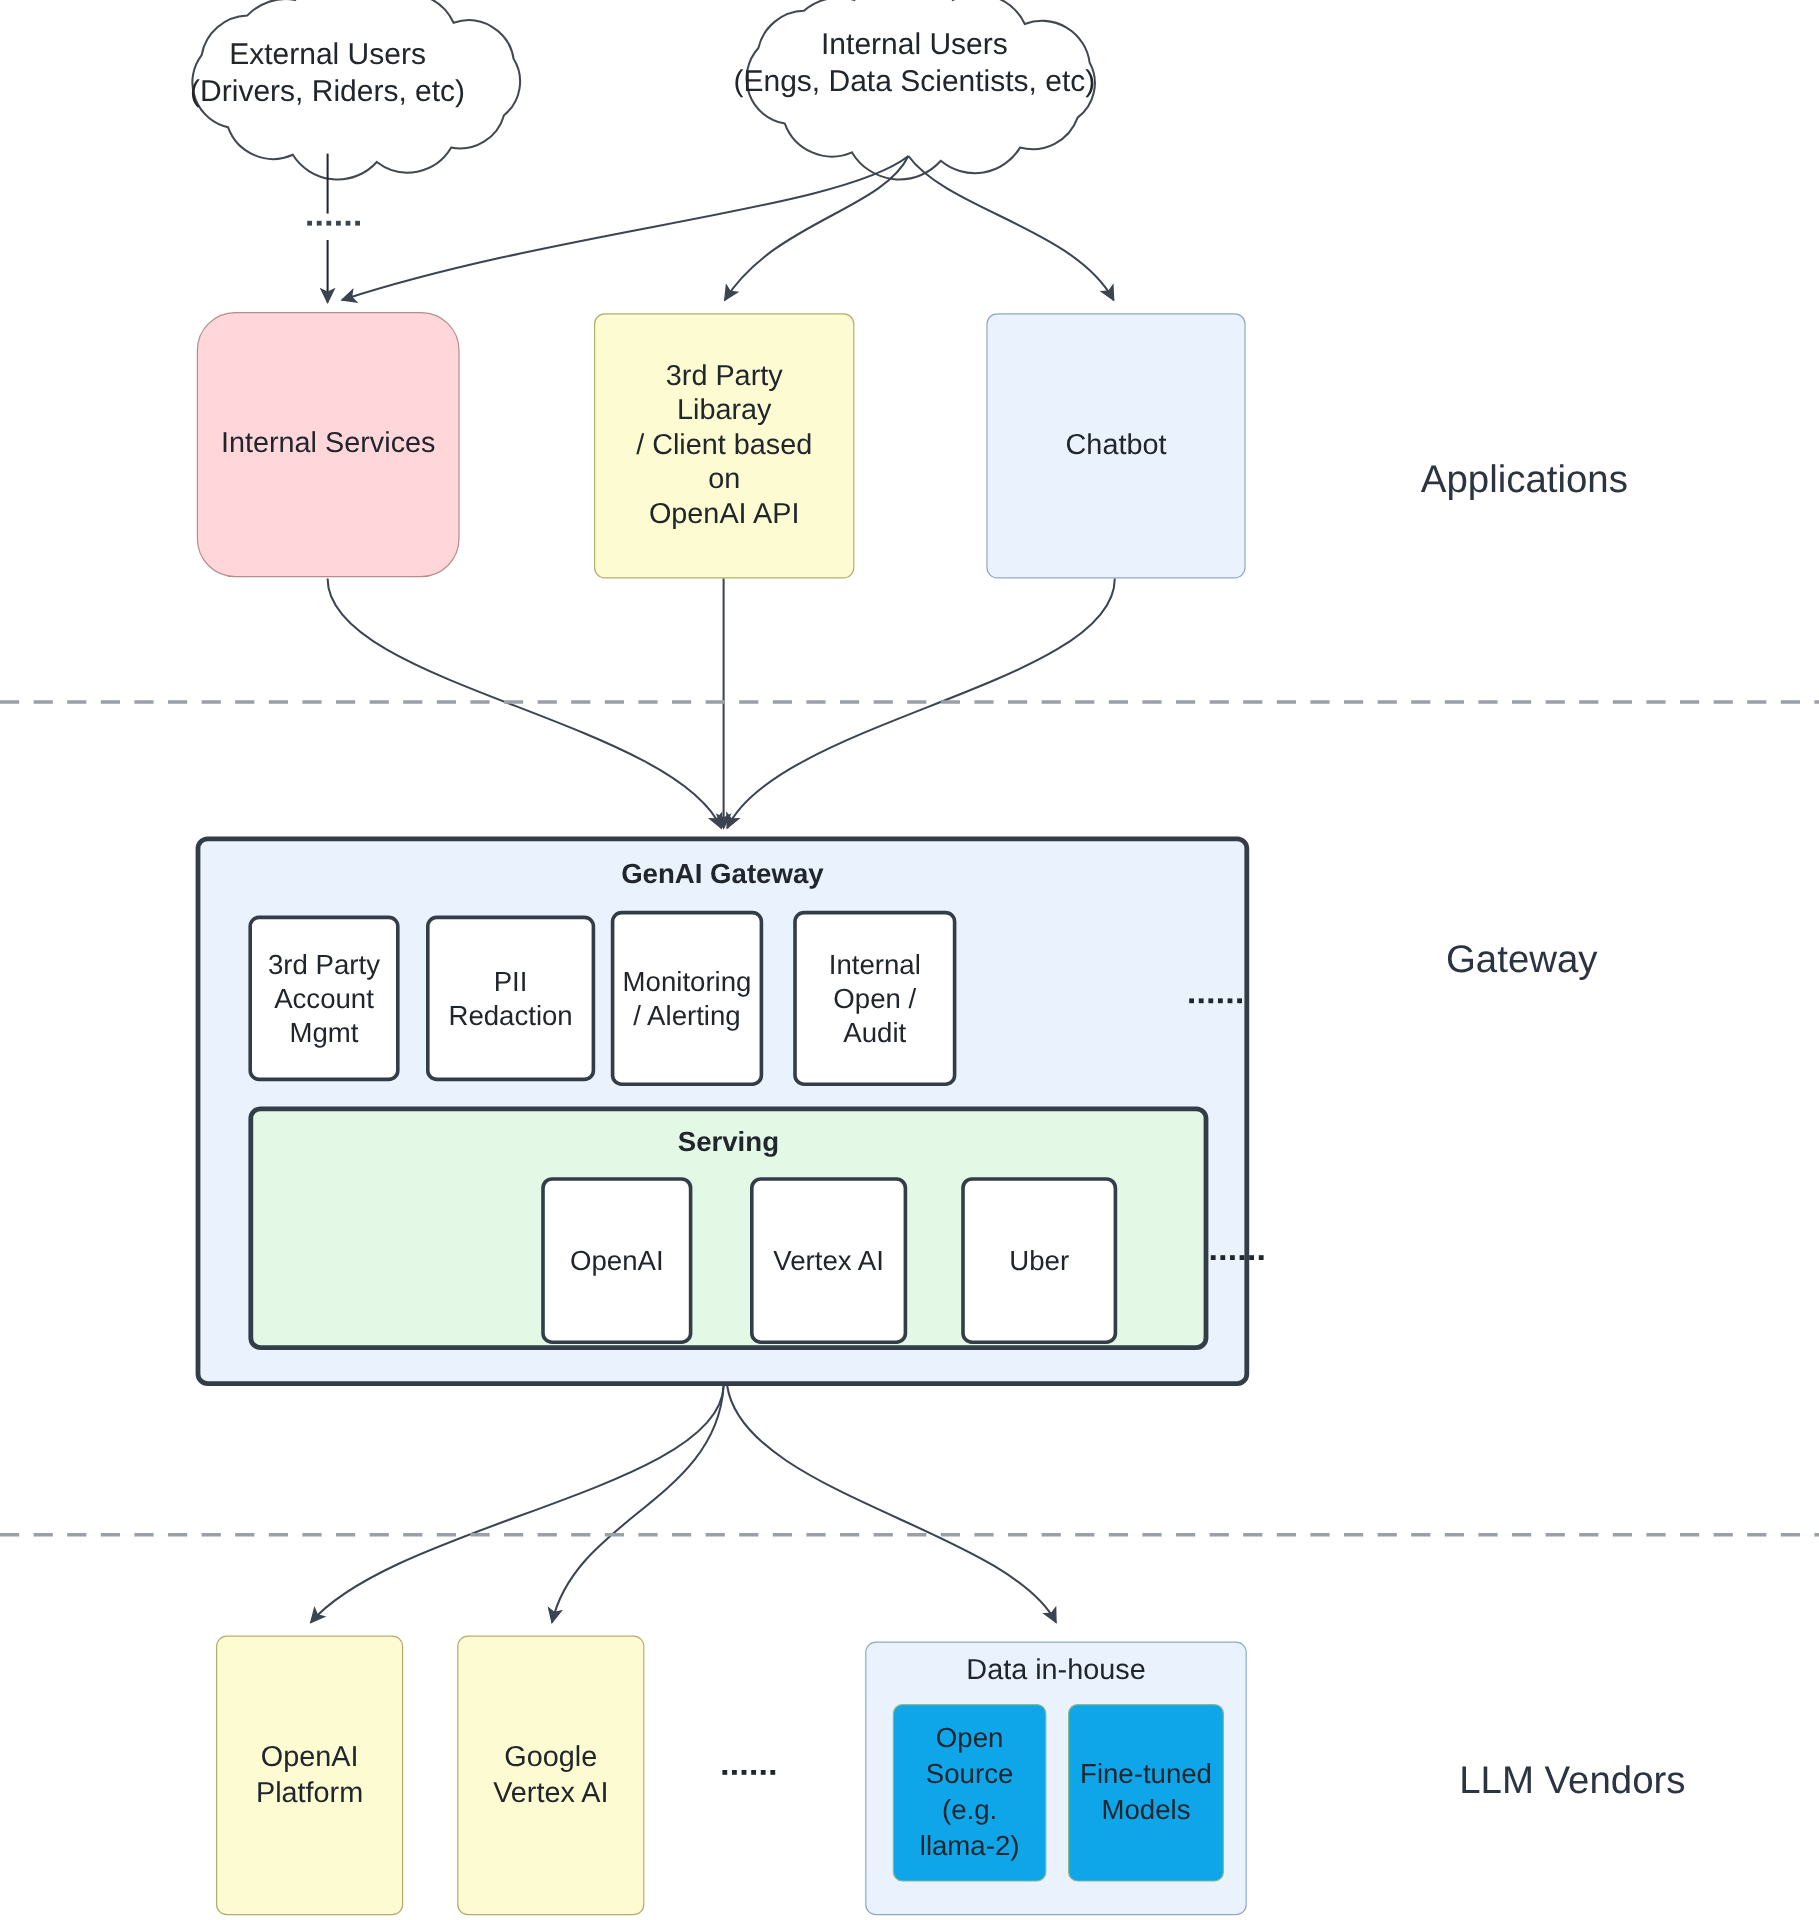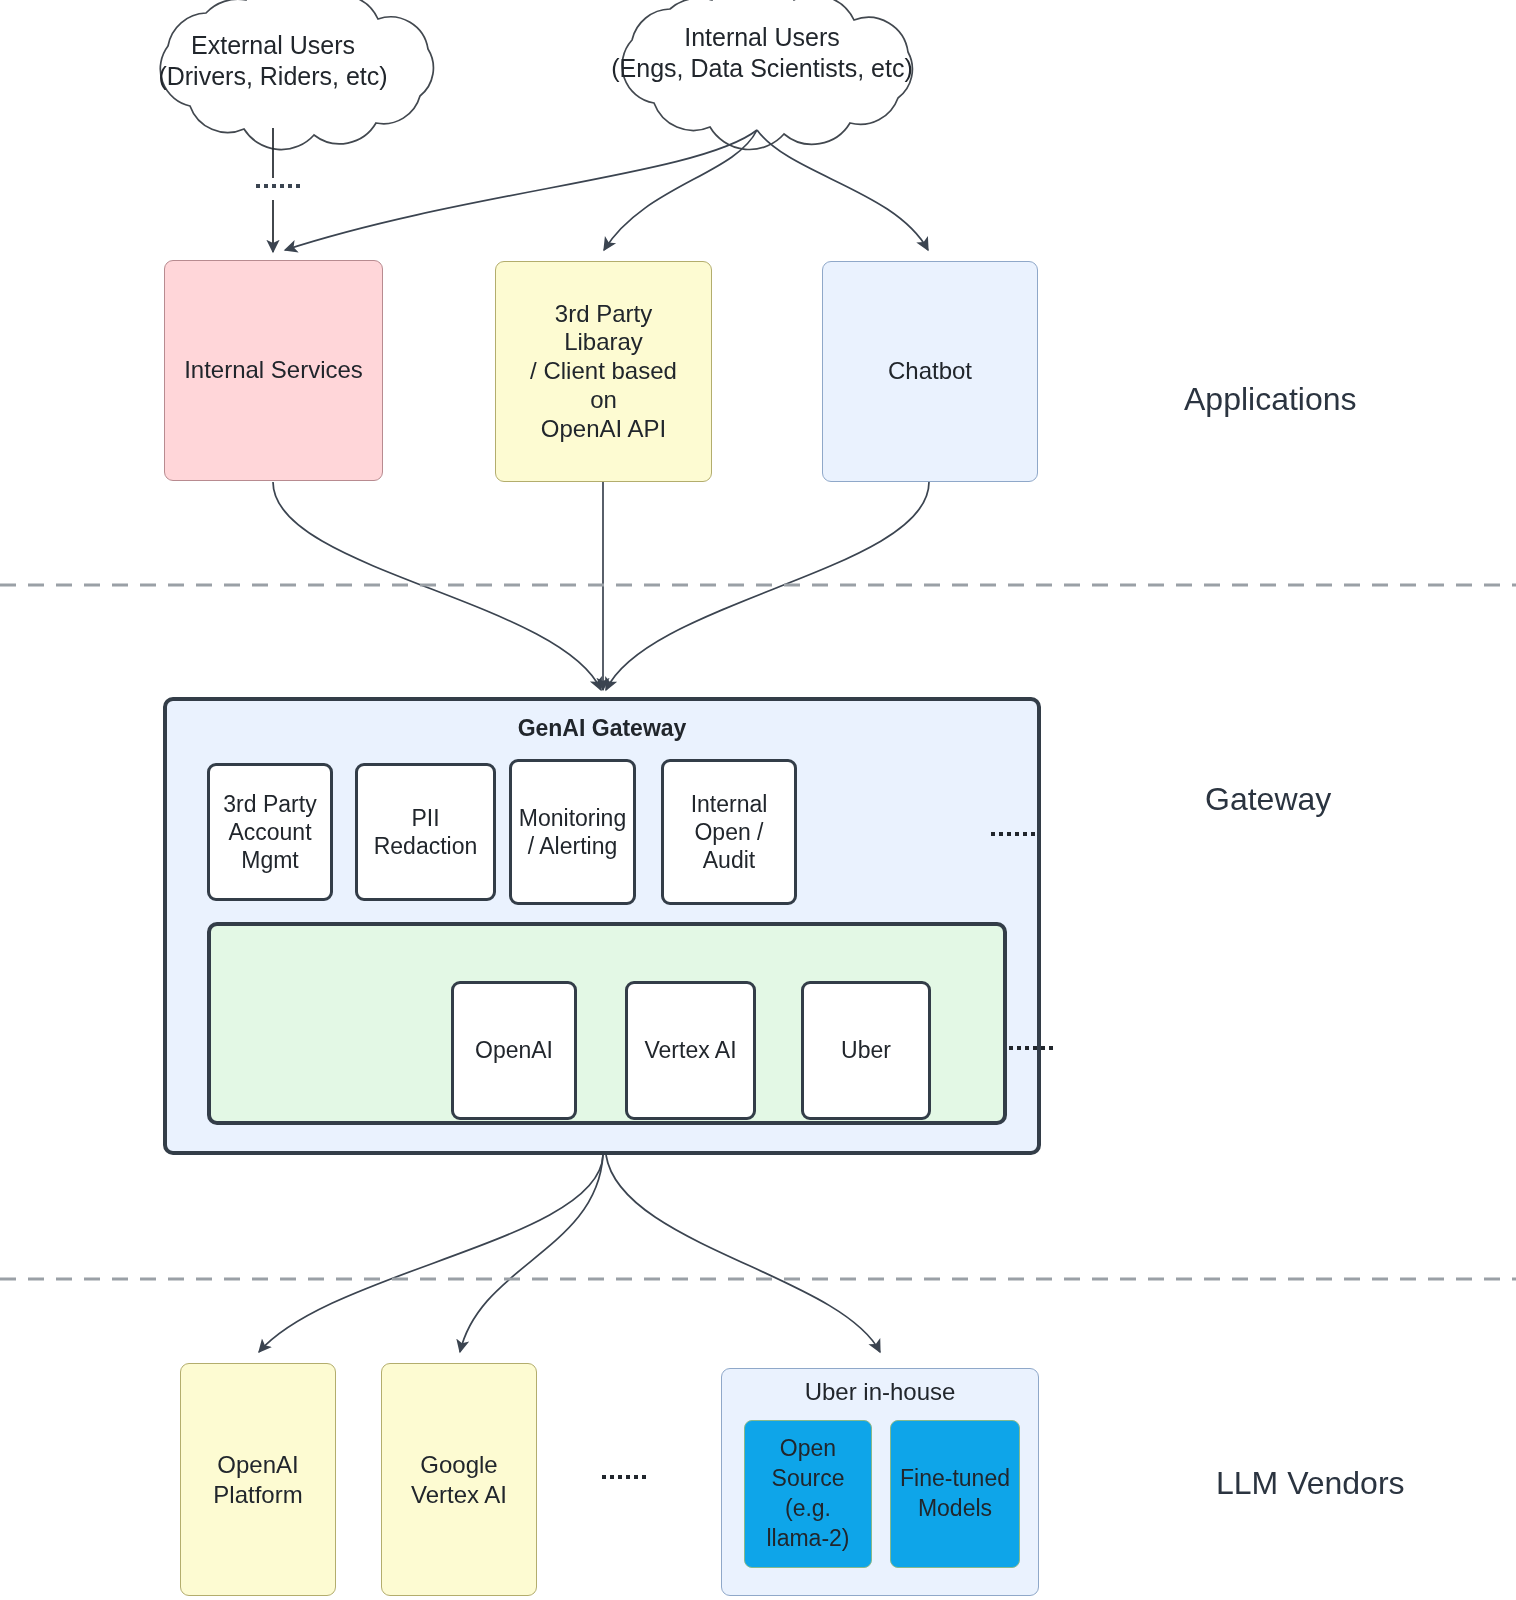--- a/index.html
+++ b/index.html
@@ -44,21 +44,21 @@
     white-space: pre-line;
   }
   .app-box {
     border: 1.6px solid #9a7a7e;
     border-radius: 9px;
     font-size: 24px;
     color: #21262c;
     padding: 18px;
     white-space: pre-line;
   }
-  .app-pink  { background: #ffd6d9; border-color: #b88b90; }
+  .app-pink  { background: #ffd6d9; border-color: #b88b90; border-radius: 32px; }
   .app-yellow{ background: #fdfbd2; border-color: #b3ad6d; }
   .app-blue  { background: #eaf2fe; border-color: #8fa8c9; }
 
   .layer-label {
     position: absolute;
     font-size: 32px;
     color: #2b3440;
     white-space: nowrap;
   }
 
@@ -282,20 +282,21 @@
     <div class="ellipsis" style="left:824px; top:131px;">
       <i></i>
         <i></i>
         <i></i>
         <i></i>
         <i></i>
         <i></i>
     </div>
 
     <div class="serving-box" style="left:40px; top:221px; width:800px; height:203px;">
+      <div class="serving-title" style="top:12px;">Serving</div>
 
       <div class="serving-item" style="left:240px; top:55px; width:126px; height:139px;">OpenAI</div>
       <div class="serving-item" style="left:414px; top:55px; width:131px; height:139px;">Vertex AI</div>
       <div class="serving-item" style="left:590px; top:55px; width:130px; height:139px;">Uber</div>
 
       <div class="ellipsis" style="left:798px; top:120px;">
         <i></i>
           <i></i>
           <i></i>
           <i></i>
@@ -313,21 +314,21 @@
   <div class="ellipsis" style="left:602px; top:1475px;">
     <i></i>
       <i></i>
       <i></i>
       <i></i>
       <i></i>
       <i></i>
   </div>
 
   <div class="uber-house" style="left:721px; top:1368px; width:318px; height:228px;">
-    <div class="uber-title" style="top:9px;">Uber in-house</div>
+    <div class="uber-title" style="top:9px;">Data in-house</div>
     <div class="green-sub" style="left:22px; top:51px; width:128px; height:148px;">Open
 Source
 (e.g.
 llama-2)</div>
     <div class="green-sub" style="left:168px; top:51px; width:130px; height:148px;">Fine-tuned
 Models</div>
   </div>
 
 </div>
 

